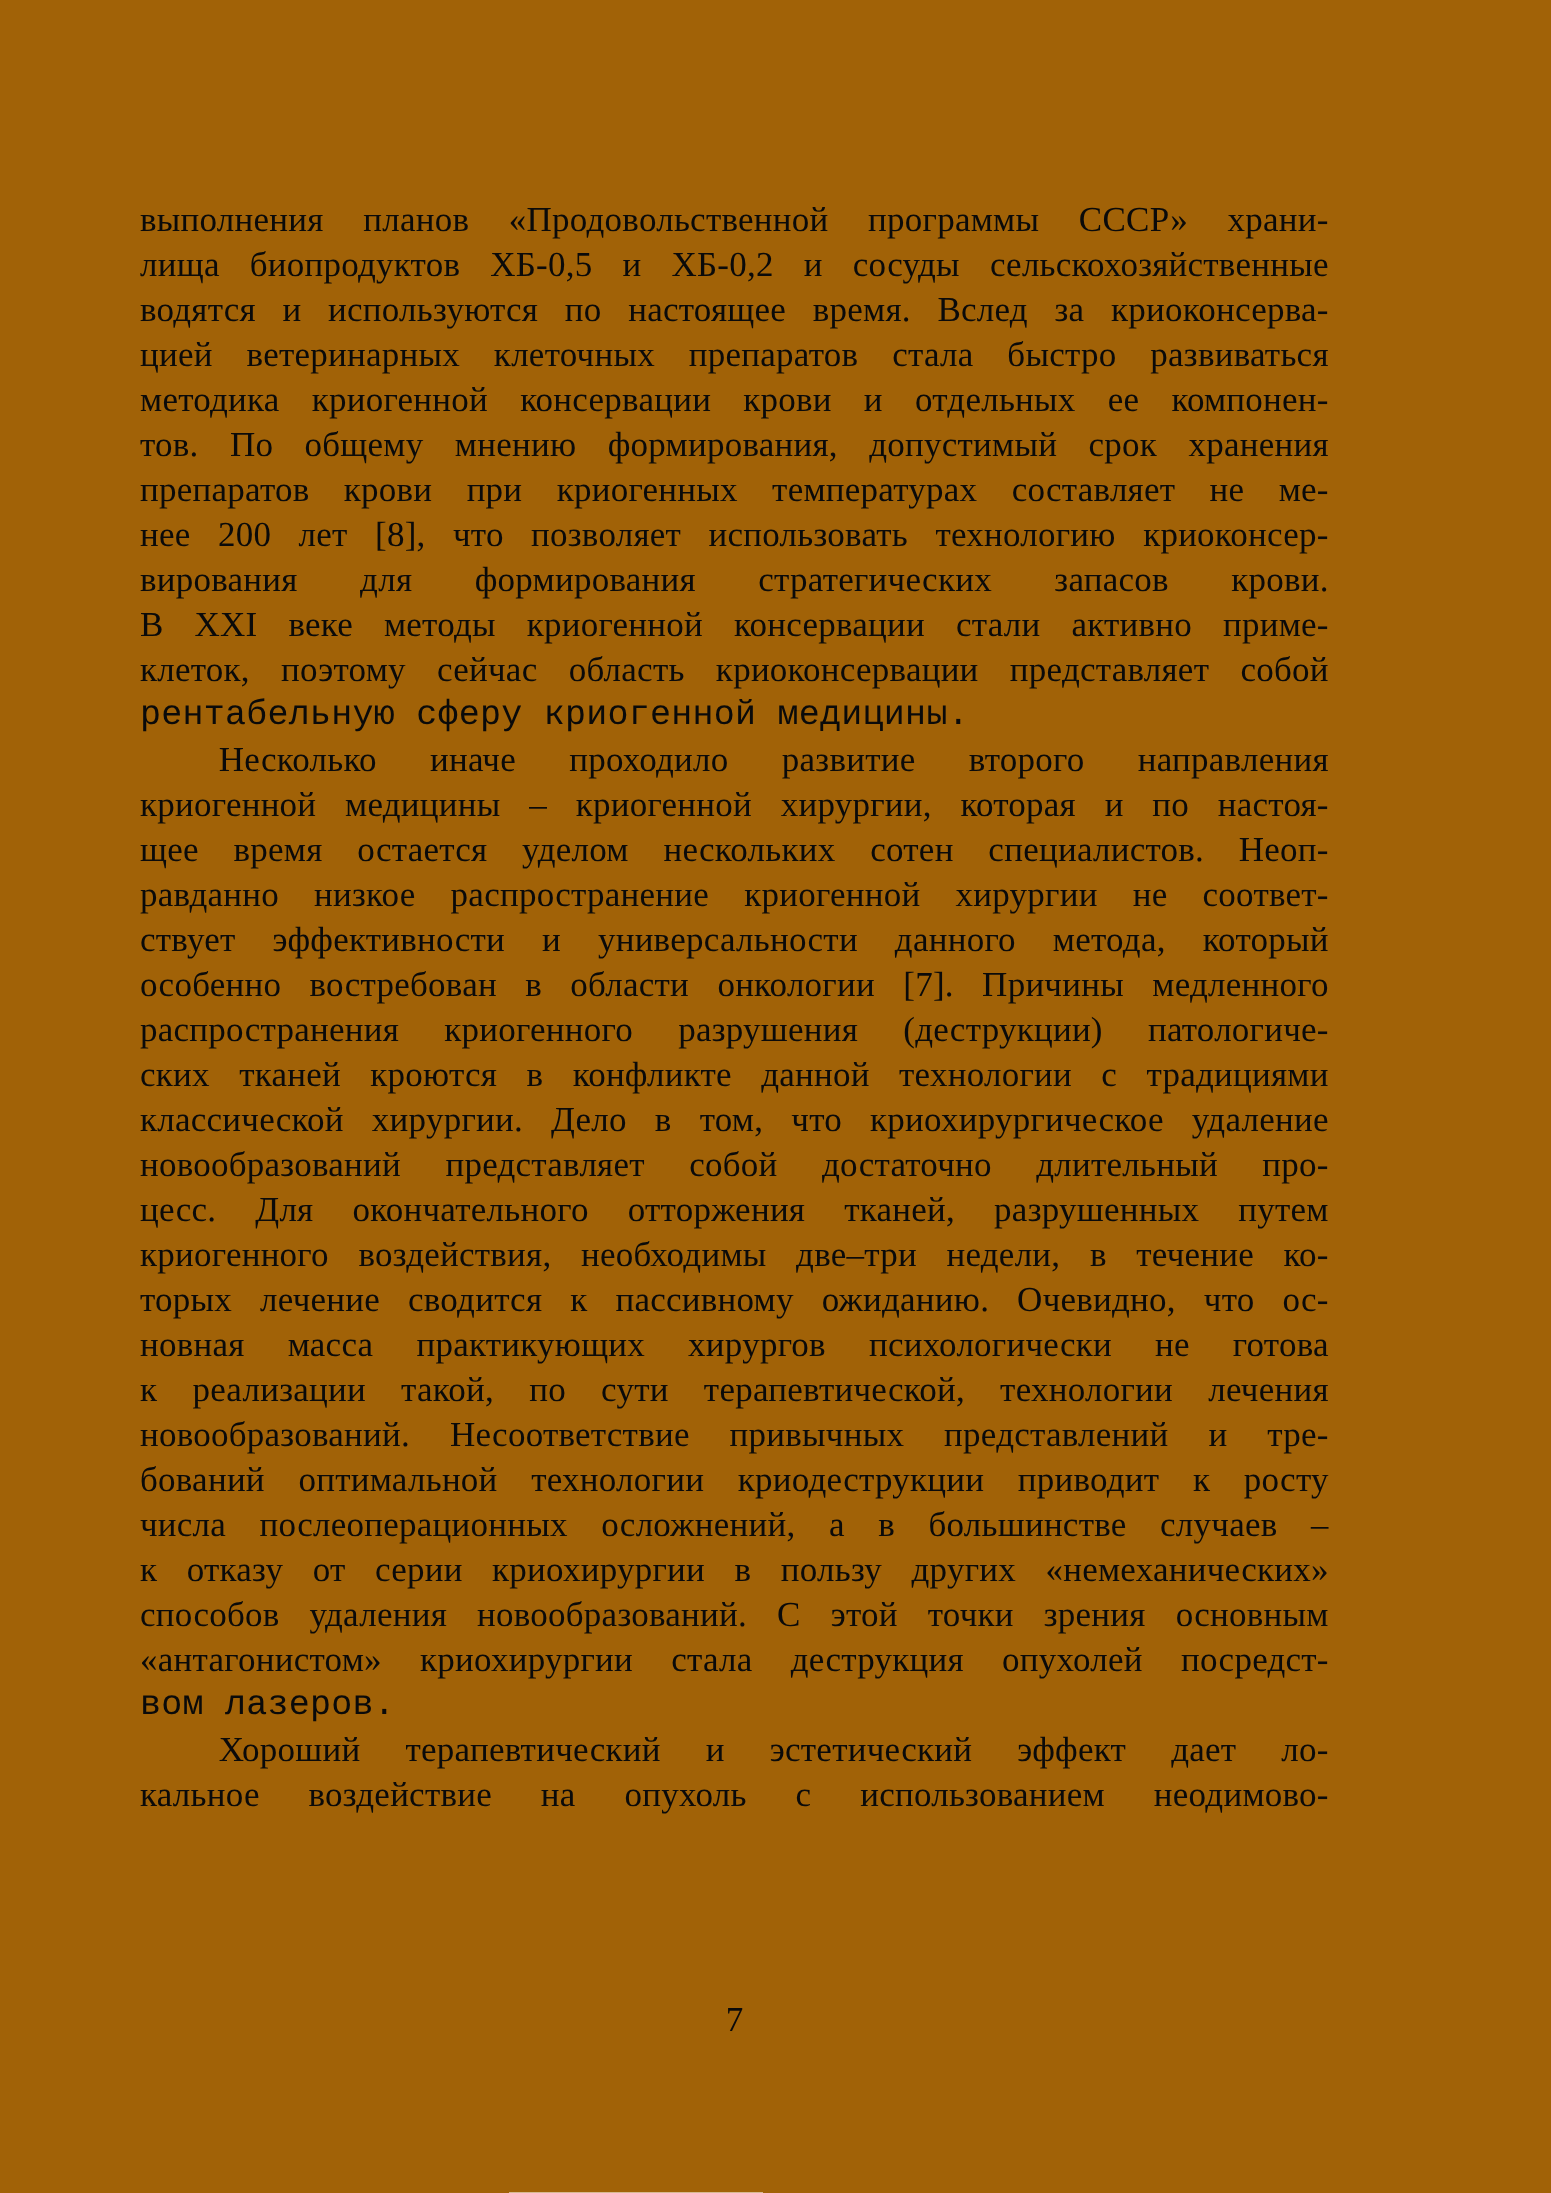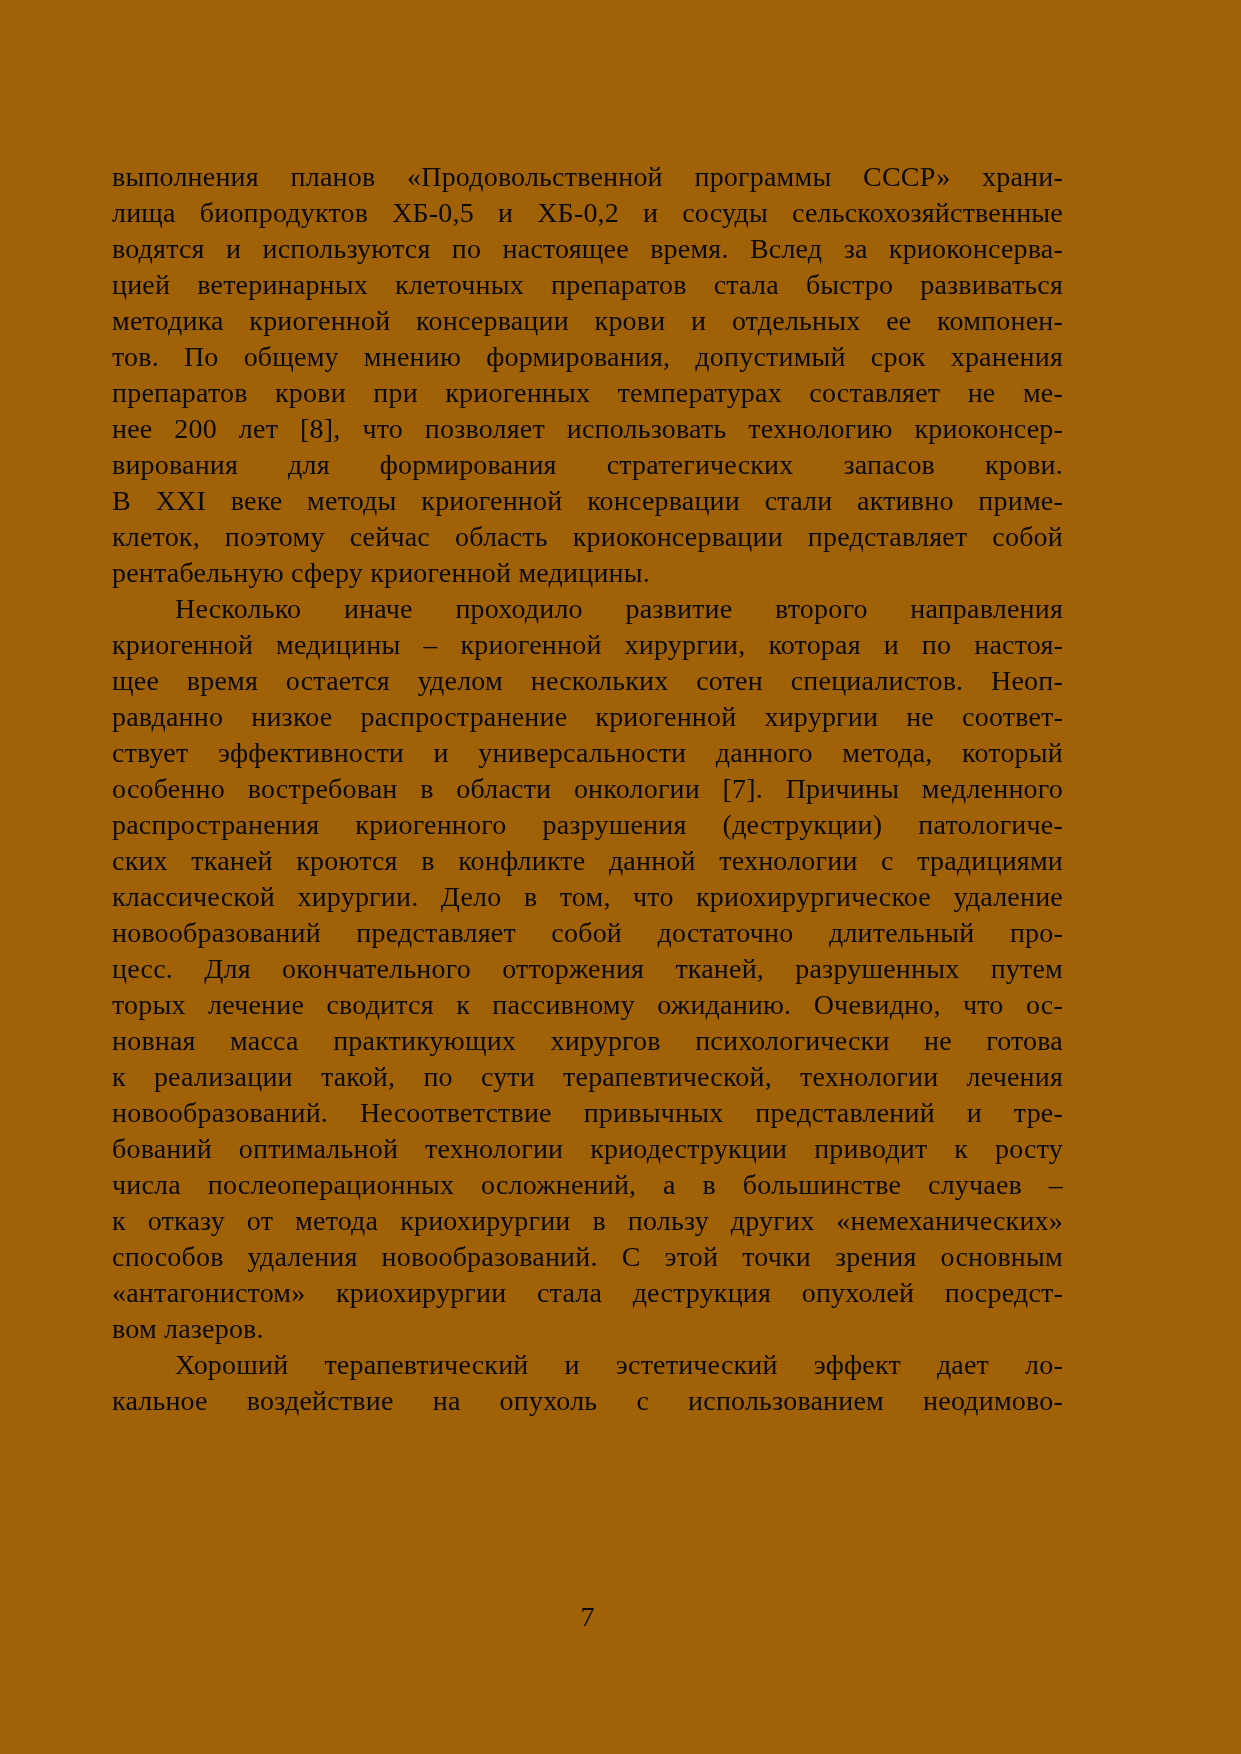--- a/index.html
+++ b/index.html
@@ -28,20 +28,21 @@
   .line {
     height: 36px;
     text-align: justify;
     text-align-last: justify;
     white-space: normal;
     overflow: hidden;
   }
   .line.left {
     text-align: center;
     text-align-last: left;
+    font-family: Liberation Mono, monospace;
   }
   .line.indent {
     padding-left: 63px;
   }
   .page-number {
     position: absolute;
     left: 112px;
     top: 1599px;
     width: 951px;
     font-size: 28px;
@@ -70,27 +71,28 @@
       <div class="line">криогенной медицины – криогенной хирургии, которая и по настоя-</div>
       <div class="line">щее время остается уделом нескольких сотен специалистов. Неоп-</div>
       <div class="line">равданно низкое распространение криогенной хирургии не соответ-</div>
       <div class="line">ствует эффективности и универсальности данного метода, который</div>
       <div class="line">особенно востребован в области онкологии [7]. Причины медленного</div>
       <div class="line">распространения криогенного разрушения (деструкции) патологиче-</div>
       <div class="line">ских тканей кроются в конфликте данной технологии с традициями</div>
       <div class="line">классической хирургии. Дело в том, что криохирургическое удаление</div>
       <div class="line">новообразований представляет собой достаточно длительный про-</div>
       <div class="line">цесс. Для окончательного отторжения тканей, разрушенных путем</div>
+      <div class="line">криогенного воздействия, необходимы две–три недели, в течение ко-</div>
       <div class="line">торых лечение сводится к пассивному ожиданию. Очевидно, что ос-</div>
       <div class="line">новная масса практикующих хирургов психологически не готова</div>
       <div class="line">к реализации такой, по сути терапевтической, технологии лечения</div>
       <div class="line">новообразований. Несоответствие привычных представлений и тре-</div>
       <div class="line">бований оптимальной технологии криодеструкции приводит к росту</div>
       <div class="line">числа послеоперационных осложнений, а в большинстве случаев –</div>
-      <div class="line">к отказу от метода криохирургии в пользу других «немеханических»</div>
+      <div class="line">к отказу от серии криохирургии в пользу других «немеханических»</div>
       <div class="line">способов удаления новообразований. С этой точки зрения основным</div>
       <div class="line">«антагонистом» криохирургии стала деструкция опухолей посредст-</div>
       <div class="line left">вом лазеров.</div>
       <div class="line indent">Хороший терапевтический и эстетический эффект дает ло-</div>
       <div class="line">кальное воздействие на опухоль с использованием неодимово-</div>
     </div>
   <div class="page-number">7</div>
 </div>
 
 </body></html>

